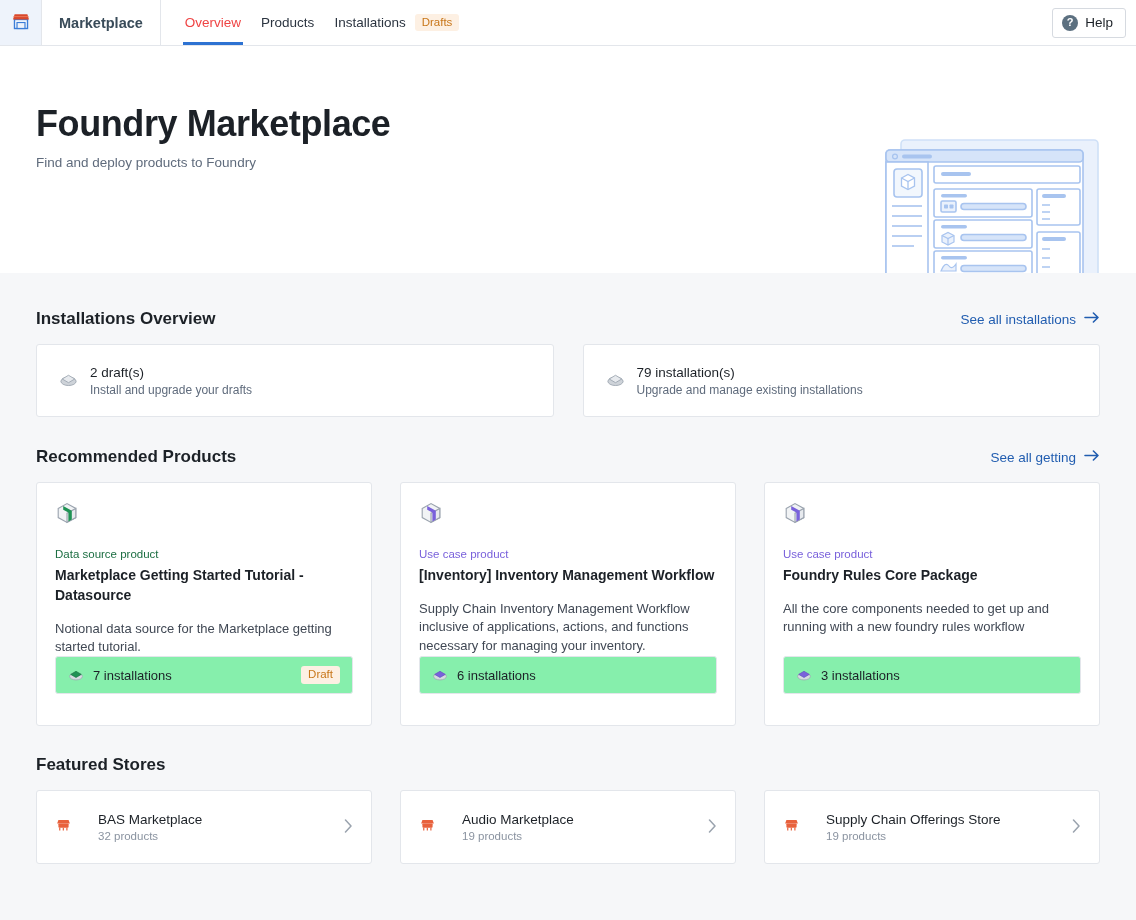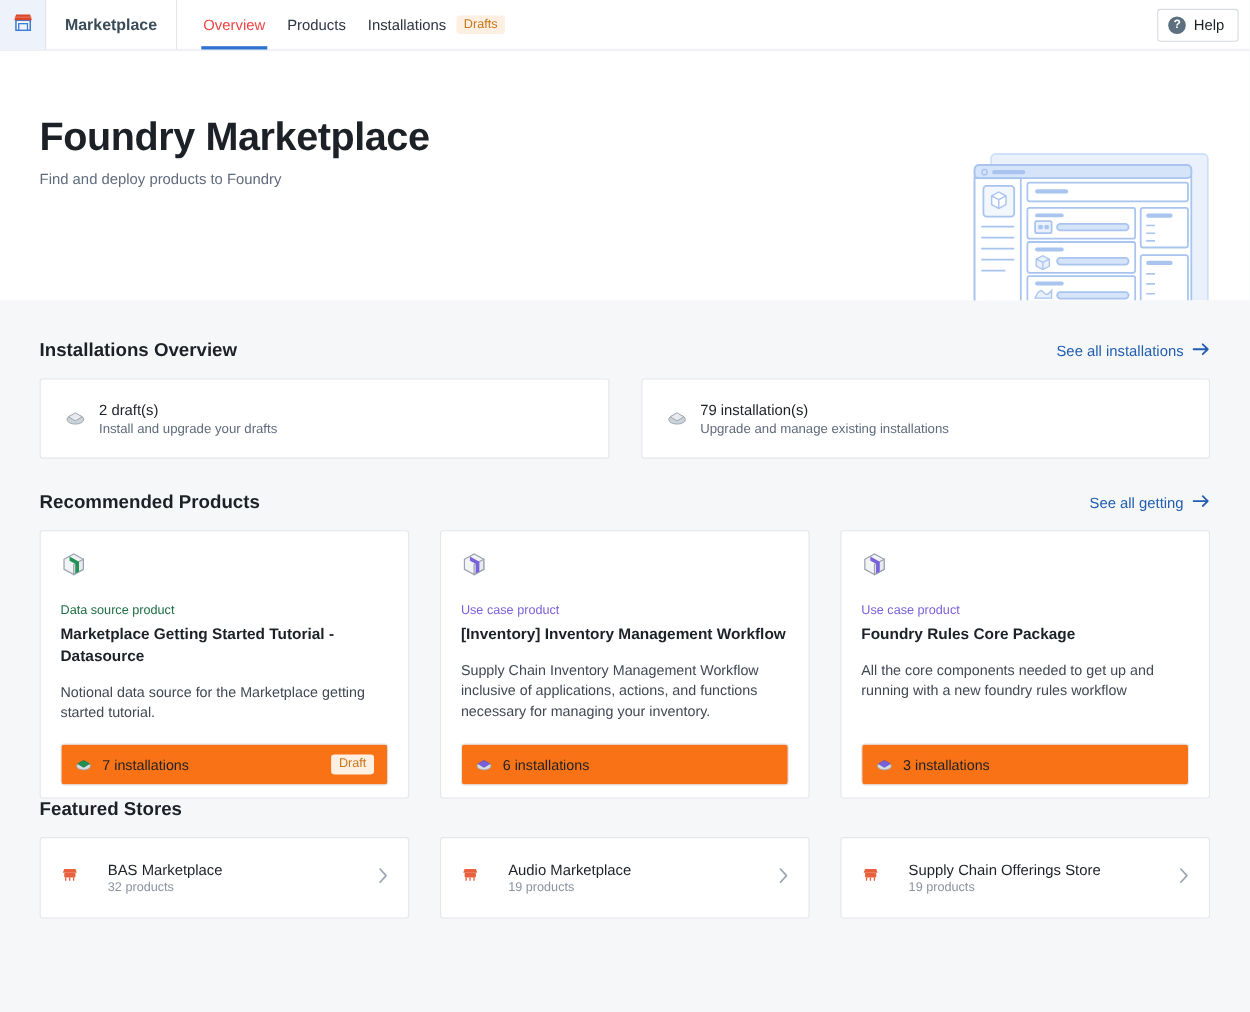--- a/index.html
+++ b/index.html
@@ -249,23 +249,23 @@
     margin-top: 14px;
     font-size: 13px;
     color: #404854;
     line-height: 1.43;
   }
 
   .prod-footer {
     position: absolute;
     left: 18px;
     right: 18px;
-    bottom: 11px;
+    bottom: 31px;
     height: 38px;
-    background: #f97316;
+    background: #86efac;
     border: 1px solid #e3e6eb;
     border-radius: 3px;
     display: flex;
     align-items: center;
     justify-content: space-between;
     padding: 0 12px;
   }
 
   .pf-left {
     display: flex;
@@ -307,21 +307,21 @@
   .store-name { font-size: 13.5px; color: #1c2127; }
   .store-count { font-size: 11.5px; color: #8a93a0; }
 
   .chev {
     color: #9aa3ae;
     font-size: 16px;
     line-height: 1;
   }
 
   .block-sp { margin-top: 30px; }
-  .block-sp2 { }
+  .block-sp2 { margin-top: 29px; }
 </style>
 </head>
 <body>
 
 <div class="topnav">
 
   <div class="logo-cell">
     <span>
       <svg width="22" height="22" viewBox="0 0 22 22">
         <rect x="4.5" y="9.5" width="13" height="9" fill="#ffffff" stroke="#3b7dd8" stroke-width="1.4"></rect>

